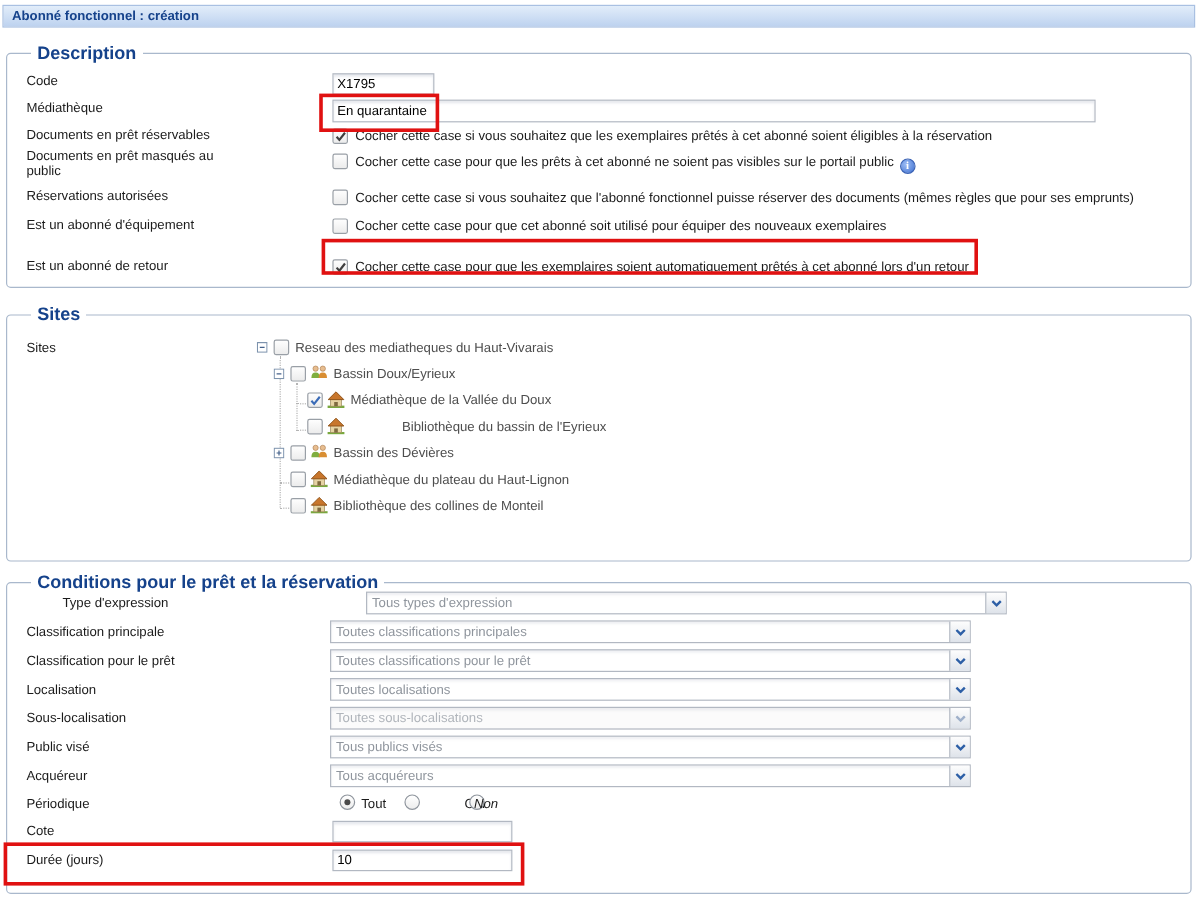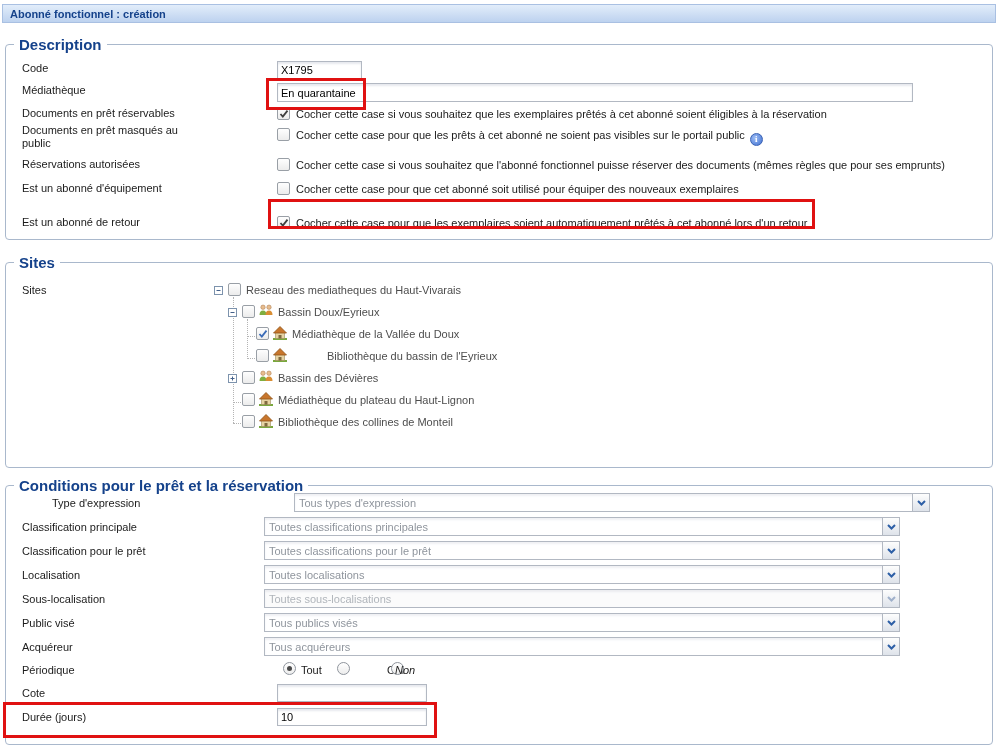--- a/index.html
+++ b/index.html
@@ -7,21 +7,21 @@
         font-family:"Liberation Sans","DejaVu Sans",sans-serif;font-size:11px;color:#1b1b1b;}
 
   
   .hdr{position:absolute;left:2px;top:4px;width:994px;height:19px;box-sizing:border-box;
        background:linear-gradient(#e2edfa,#bdd2ef);border:1px solid #a9c0e2;}
   .hdr .ttl{position:absolute;left:7px;top:3px;font-weight:bold;color:#15428b;}
 
   
   fieldset.fs{position:absolute;left:5px;width:988px;margin:0;padding:0;box-sizing:border-box;
               border:1px solid #a9b8cc;border-radius:4px;background:transparent;}
-  .fs legend{margin-left:8px;padding:0 5px;font-weight:bold;font-size:15px;color:#15428b;
+  .fs legend{margin-left:20px;padding:0 5px;font-weight:bold;font-size:15px;color:#15428b;
              font-family:"Liberation Sans","DejaVu Sans",sans-serif;}
 
   
   .row{position:absolute;left:0;width:100%;height:22px;}
   .lbl{position:absolute;left:22px;top:4px;width:235px;line-height:13px;color:#1b1b1b;}
   .lbl.narrow{width:180px;}
 
   
   .tinput{position:absolute;height:18px;box-sizing:border-box;border:1px solid #b2b8c2;
           box-shadow:inset 0 2px 2px rgba(120,135,160,0.18);background:#fff;color:#000;
@@ -33,21 +33,21 @@
   .cb svg{position:absolute;left:0px;top:0px;}
   .cbtext{position:absolute;left:296px;top:5px;color:#1b1b1b;white-space:nowrap;}
 
   
   .info{display:inline-block;width:13px;height:13px;box-sizing:border-box;border-radius:50%;
         background:radial-gradient(circle at 4px 4px,#9dbdf5,#3e6fd0);border:1px solid #3a62b4;
         color:#fff;font-weight:bold;font-size:9px;line-height:11px;text-align:center;
         vertical-align:-3px;margin-left:5px;font-family:"Liberation Serif",serif;}
 
   
-  .select{position:absolute;left:264px;width:636px;height:19px;box-sizing:border-box;
+  .select{position:absolute;left:275px;width:534px;height:19px;box-sizing:border-box;
           border:1px solid #b2b8c2;background:#fff;box-shadow:inset 0 2px 2px rgba(120,135,160,0.12);}
   .select .val{position:absolute;left:4px;top:3px;color:#8f959d;white-space:nowrap;}
   .select .trigger{position:absolute;top:0;right:0;width:17px;height:17px;box-sizing:border-box;
           border-left:1px solid #b2b8c2;background:linear-gradient(#fdfdfd,#dee3ea);
           display:flex;align-items:center;justify-content:center;}
   .select.disabled{background:#fbfbfb;}
   .select.disabled .val{color:#b0b5bb;}
 
   
   .radio{position:absolute;width:13px;height:13px;box-sizing:border-box;border:1px solid #8f959d;
@@ -191,21 +191,21 @@
 
   <div class="tree-row" style="top:347px;">
     <span class="cb tcb" style="left:256px;"></span>
     <span class="ticon" style="left:272px;">
       <svg width="16" height="14" viewBox="0 0 16 14">
           <rect x="1" y="12" width="14" height="2" fill="#79a83e"></rect>
           <rect x="3.5" y="6.5" width="9" height="6" fill="#e6d3a3" stroke="#9c8a5a" stroke-width="0.6"></rect>
           <polygon points="8,0.5 14.5,7 1.5,7" fill="#c8762c" stroke="#8f5317" stroke-width="0.8"></polygon>
           <rect x="6.5" y="9" width="3" height="3.5" fill="#7f6a3f"></rect>
         </svg></span>
-    <span class="tlabel" style="left:284px;padding-left:43px;">Bibliothèque du bassin de l'Eyrieux</span>
+    <span class="tlabel" style="left:292px;padding-left:43px;">Bibliothèque du bassin de l'Eyrieux</span>
   </div>
 
   <div class="tree-row" style="top:369px;">
     <span class="exp" style="left:228px;">
       <svg width="9" height="9">
           <rect x="0.5" y="0.5" width="8" height="8" fill="#fff" stroke="#7d93ad"></rect>
           <line x1="2.5" y1="4.5" x2="6.5" y2="4.5" stroke="#44618a"></line>
           <line x1="4.5" y1="2.5" x2="4.5" y2="6.5" stroke="#44618a"></line>
         </svg></span>
     <span class="cb tcb" style="left:242px;"></span>

